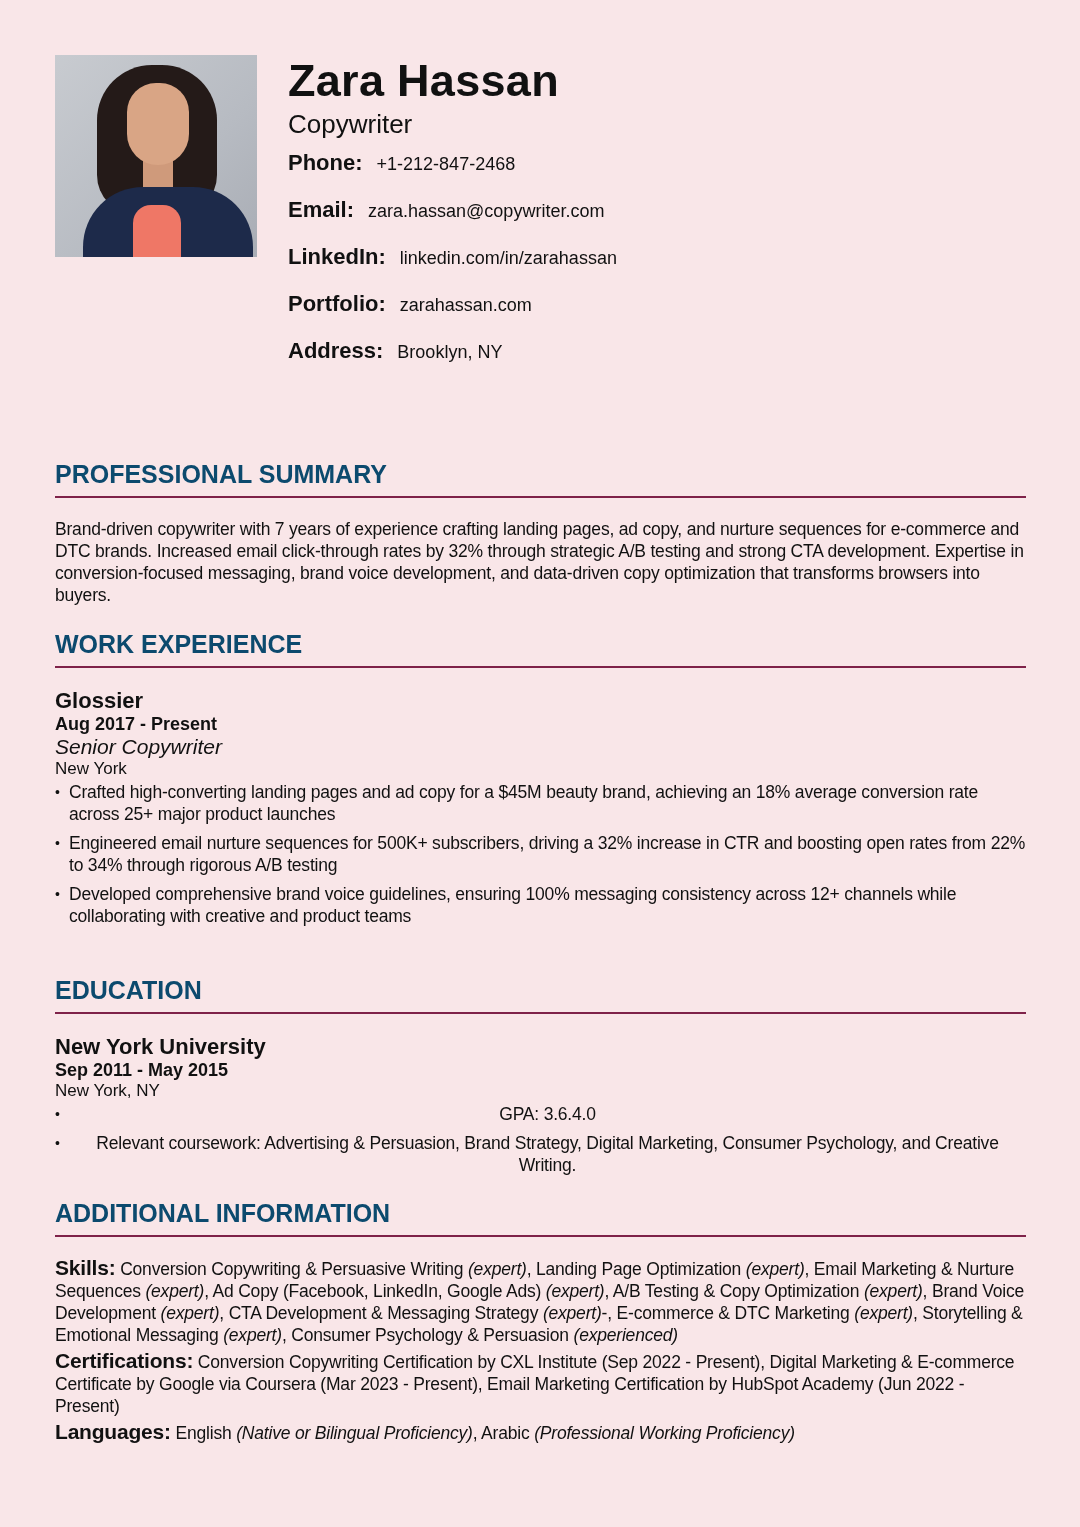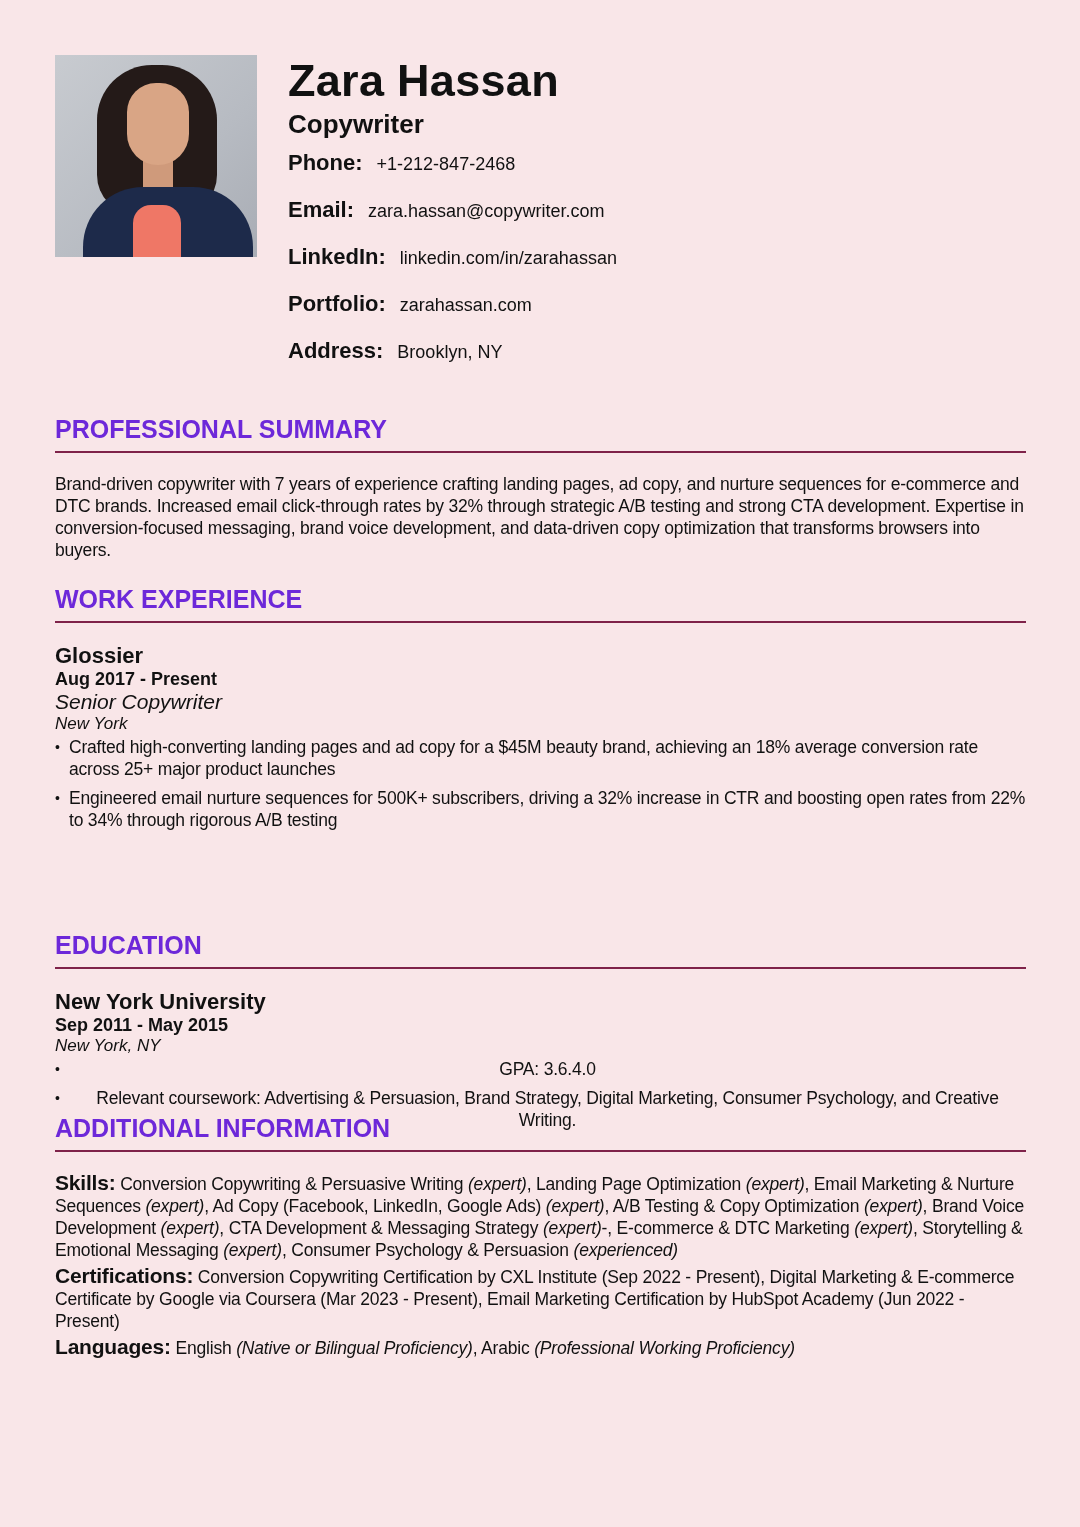--- a/index.html
+++ b/index.html
@@ -30,39 +30,39 @@
   .photo .jacket {
     position: absolute; left: 28px; top: 132px; width: 170px; height: 90px;
     background: #1d2a4a; border-radius: 60px 60px 0 0;
   }
   .photo .top {
     position: absolute; left: 78px; top: 150px; width: 48px; height: 60px;
     background: #ef7766; border-radius: 18px 18px 0 0;
   }
   .header { position: absolute; left: 288px; top: 54px; }
   .name { font-size: 45px; font-weight: bold; line-height: 54px; letter-spacing: 0.3px; }
-  .title { font-size: 26px; font-weight: bold; line-height: 32px; margin-top: 0px; }
+  .title { font-size: 26px; font-weight: normal; line-height: 32px; margin-top: 0px; }
   .contact-row { display: flex; align-items: baseline; height: 47px; }
   .contact-row:first-of-type { margin-top: 0; }
   .contact-label { font-size: 22px; font-weight: bold; margin-right: 14px; }
   .contact-value { font-size: 18px; }
   .contacts { margin-top: 10px; }
 
   .section { position: absolute; left: 55px; width: 971px; }
   .section-title {
-    color: #6d28d9; font-size: 25px; font-weight: bold; line-height: 32px;
+    color: #0c4a6e; font-size: 25px; font-weight: bold; line-height: 32px; margin-top: 45px;
   }
   .rule { height: 2px; background: #7f2249; margin-top: 6px; }
   .summary { font-size: 17.5px; line-height: 22px; margin-top: 20px; letter-spacing: -0.2px; }
 
   .entry-head { display: flex; justify-content: space-between; align-items: baseline; flex-direction: column; }
   .org { font-size: 22px; font-weight: bold; }
   .dates { font-size: 18px; font-weight: bold; }
   .role { font-size: 21px; font-style: italic; }
-  .loc { font-size: 17px; font-style: italic; }
+  .loc { font-size: 17px; }
   ul.bullets { list-style: none; margin: 2px 0 0 0; padding: 0; }
   ul.bullets li {
     position: relative; padding-left: 14px; font-size: 17.5px; line-height: 22px;
     margin-bottom: 7px; letter-spacing: -0.2px;
   }
   ul.bullets li::before { content: "•"; position: absolute; left: 0; top: 0; font-size: 14px; }
 
   .info-para { font-size: 17.5px; line-height: 22px; letter-spacing: -0.2px; margin-bottom: 4px; }
   .info-label { font-size: 21px; font-weight: bold; }
   .it { font-style: italic; }
@@ -119,20 +119,21 @@
       <span class="org">Glossier</span>
       <span class="dates">Aug 2017 - Present</span>
     </div>
     <div class="entry-head">
       <span class="role">Senior Copywriter</span>
       <span class="loc">New York</span>
     </div>
     <ul class="bullets">
       <li>Crafted high-converting landing pages and ad copy for a $45M beauty brand, achieving an 18% average conversion rate across 25+ major product launches</li>
       <li>Engineered email nurture sequences for 500K+ subscribers, driving a 32% increase in CTR and boosting open rates from 22% to 34% through rigorous A/B testing</li>
+      <li>Developed comprehensive brand voice guidelines, ensuring 100% messaging consistency across 12+ channels while collaborating with creative and product teams</li>
     </ul>
   </div>
 </div>
 
 <div class="section" style="top:929px;">
   <div class="section-title">EDUCATION</div>
   <div class="rule"></div>
   <div style="margin-top:20px;text-align:center;">
     <div class="entry-head">
       <span class="org">New York University</span>
@@ -141,21 +142,21 @@
     <div class="entry-head">
       <span class="loc">New York, NY</span>
     </div>
     <ul class="bullets">
       <li>GPA: 3.6.4.0</li>
       <li>Relevant coursework: Advertising &amp; Persuasion, Brand Strategy, Digital Marketing, Consumer Psychology, and Creative Writing.</li>
     </ul>
   </div>
 </div>
 
-<div class="section" style="top:1112px;">
+<div class="section" style="top:1152px;">
   <div class="section-title">ADDITIONAL INFORMATION</div>
   <div class="rule"></div>
   <div style="margin-top:20px;">
     <div class="info-para">
       <span class="info-label">Skills:</span>
       <span>Conversion Copywriting &amp; Persuasive Writing</span>
       <span class="it">(expert)</span><span>, </span><span>Landing Page Optimization</span>
       <span class="it">(expert)</span><span>, </span><span>Email Marketing &amp; Nurture Sequences</span>
       <span class="it">(expert)</span><span>, </span><span>Ad Copy (Facebook, LinkedIn, Google Ads)</span>
       <span class="it">(expert)</span><span>, </span><span>A/B Testing &amp; Copy Optimization</span>

